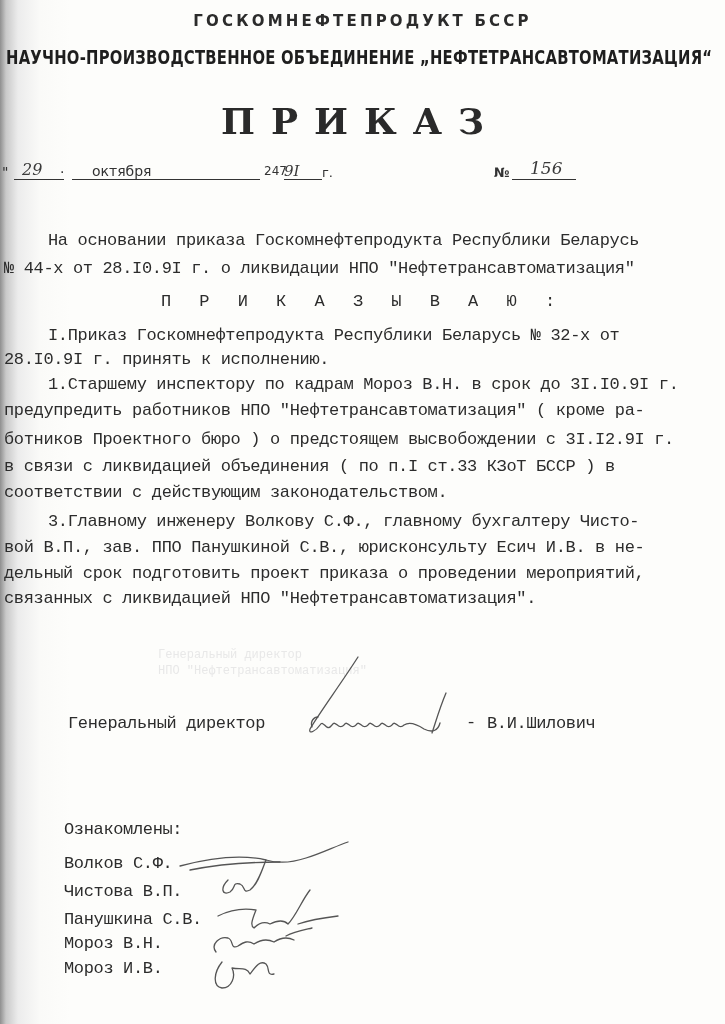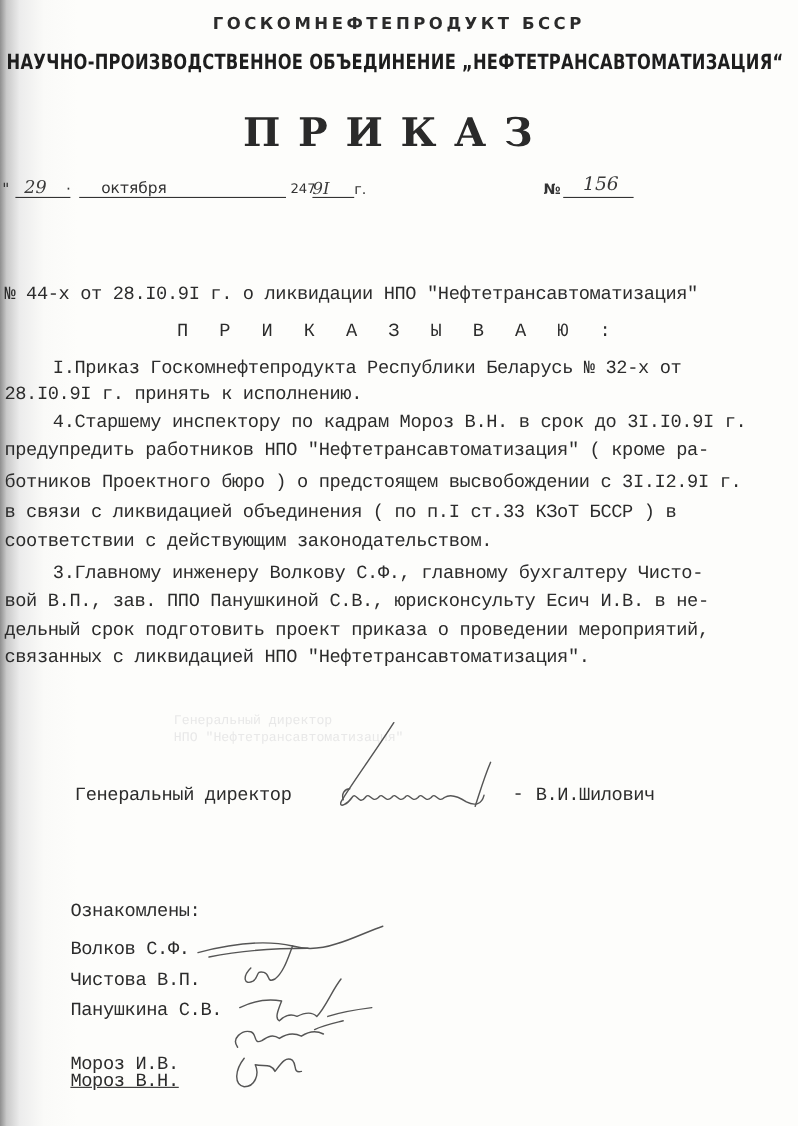--- a/index.html
+++ b/index.html
@@ -103,28 +103,29 @@
     <span class="seg" style="left:92px;bottom:7px;">октября</span>
     <span class="seg" style="left:264px;font-size:12px;bottom:8px;">247</span>
     <span class="uline" style="left:284px;width:38px;"></span>
     <span class="seg hand" style="left:284px;bottom:6px;font-size:15px;">9I</span>
     <span class="seg" style="left:322px;font-size:13px;">г.</span>
     <span class="seg" style="left:494px;font-size:13px;font-weight:bold;">№</span>
     <span class="uline" style="left:512px;width:64px;"></span>
     <span class="seg hand" style="left:530px;bottom:8px;font-size:17px;">156</span>
   </div>
 
+  <div class="abs body-text" style="top:231px;left:48px;">На основании приказа Госкомнефтепродукта Республики Беларусь</div>
   <div class="abs body-text" style="top:259px;left:4px;">№ 44-х от 28.I0.9I г. о ликвидации НПО "Нефтетрансавтоматизация"</div>
 
   <div class="abs center-head" style="top:292px;">П Р И К А З Ы В А Ю :</div>
 
   <div class="abs body-text" style="top:326px;left:48px;">I.Приказ Госкомнефтепродукта Республики Беларусь № 32-х от</div>
   <div class="abs body-text" style="top:350px;left:4px;">28.I0.9I г. принять к исполнению.</div>
 
-  <div class="abs body-text" style="top:375px;left:48px;">4.Старшему инспектору по кадрам Мороз В.Н. в срок до 3I.I0.9I г.</div>
+  <div class="abs body-text" style="top:375px;left:48px;">1.Старшему инспектору по кадрам Мороз В.Н. в срок до 3I.I0.9I г.</div>
   <div class="abs body-text" style="top:401px;left:4px;">предупредить работников НПО "Нефтетрансавтоматизация" ( кроме ра-</div>
   <div class="abs body-text" style="top:430px;left:4px;">ботников Проектного бюро ) о предстоящем высвобождении с 3I.I2.9I г.</div>
   <div class="abs body-text" style="top:457px;left:4px;">в связи с ликвидацией объединения ( по п.I ст.33 КЗоТ БССР ) в</div>
   <div class="abs body-text" style="top:483px;left:4px;">соответствии с действующим законодательством.</div>
 
   <div class="abs body-text" style="top:512px;left:48px;">3.Главному инженеру Волкову С.Ф., главному бухгалтеру Чисто-</div>
   <div class="abs body-text" style="top:538px;left:4px;">вой В.П., зав. ППО Панушкиной С.В., юрисконсульту Есич И.В. в не-</div>
   <div class="abs body-text" style="top:564px;left:4px;">дельный срок подготовить проект приказа о проведении мероприятий,</div>
   <div class="abs body-text" style="top:589px;left:4px;">связанных с ликвидацией НПО "Нефтетрансавтоматизация".</div>
 
@@ -134,21 +135,21 @@
     <path d="M146 38 C140 52 136 66 132 78"></path>
     <path d="M12 72 C10 66 14 62 18 62"></path>
   </svg>
   <div class="abs body-text" style="top:713px;left:466px;">-</div>
   <div class="abs body-text" style="top:714px;left:487px;">В.И.Шилович</div>
 
   <div class="abs body-text" style="top:820px;left:64px;">Ознакомлены:</div>
   <div class="abs body-text" style="top:854px;left:64px;">Волков С.Ф.</div>
   <div class="abs body-text" style="top:882px;left:64px;">Чистова В.П.</div>
   <div class="abs body-text" style="top:910px;left:64px;">Панушкина С.В.</div>
-  <div class="abs body-text" style="top:974px;left:64px;text-decoration:underline;">Мороз В.Н.</div>
+  <div class="abs body-text" style="top:934px;left:64px;">Мороз В.Н.</div>
   <div class="abs body-text" style="top:959px;left:64px;">Мороз И.В.</div>
 
   <svg class="sig" style="left:170px;top:840px;" width="200" height="170">
 
     <path d="M10 26 C40 18 70 14 96 20 C110 24 124 22 136 18 C150 14 166 6 178 2"></path>
     <path d="M20 30 C50 24 80 22 110 22"></path>
 
     <path d="M58 40 C50 48 52 56 60 52 C66 48 62 42 70 44 C76 46 72 54 80 50 C88 44 92 30 96 20"></path>
 
     <path d="M48 76 C60 70 74 68 86 70 C82 80 80 86 84 88 C90 82 96 82 100 84 C108 80 114 80 118 84 C126 76 132 60 140 50"></path>

